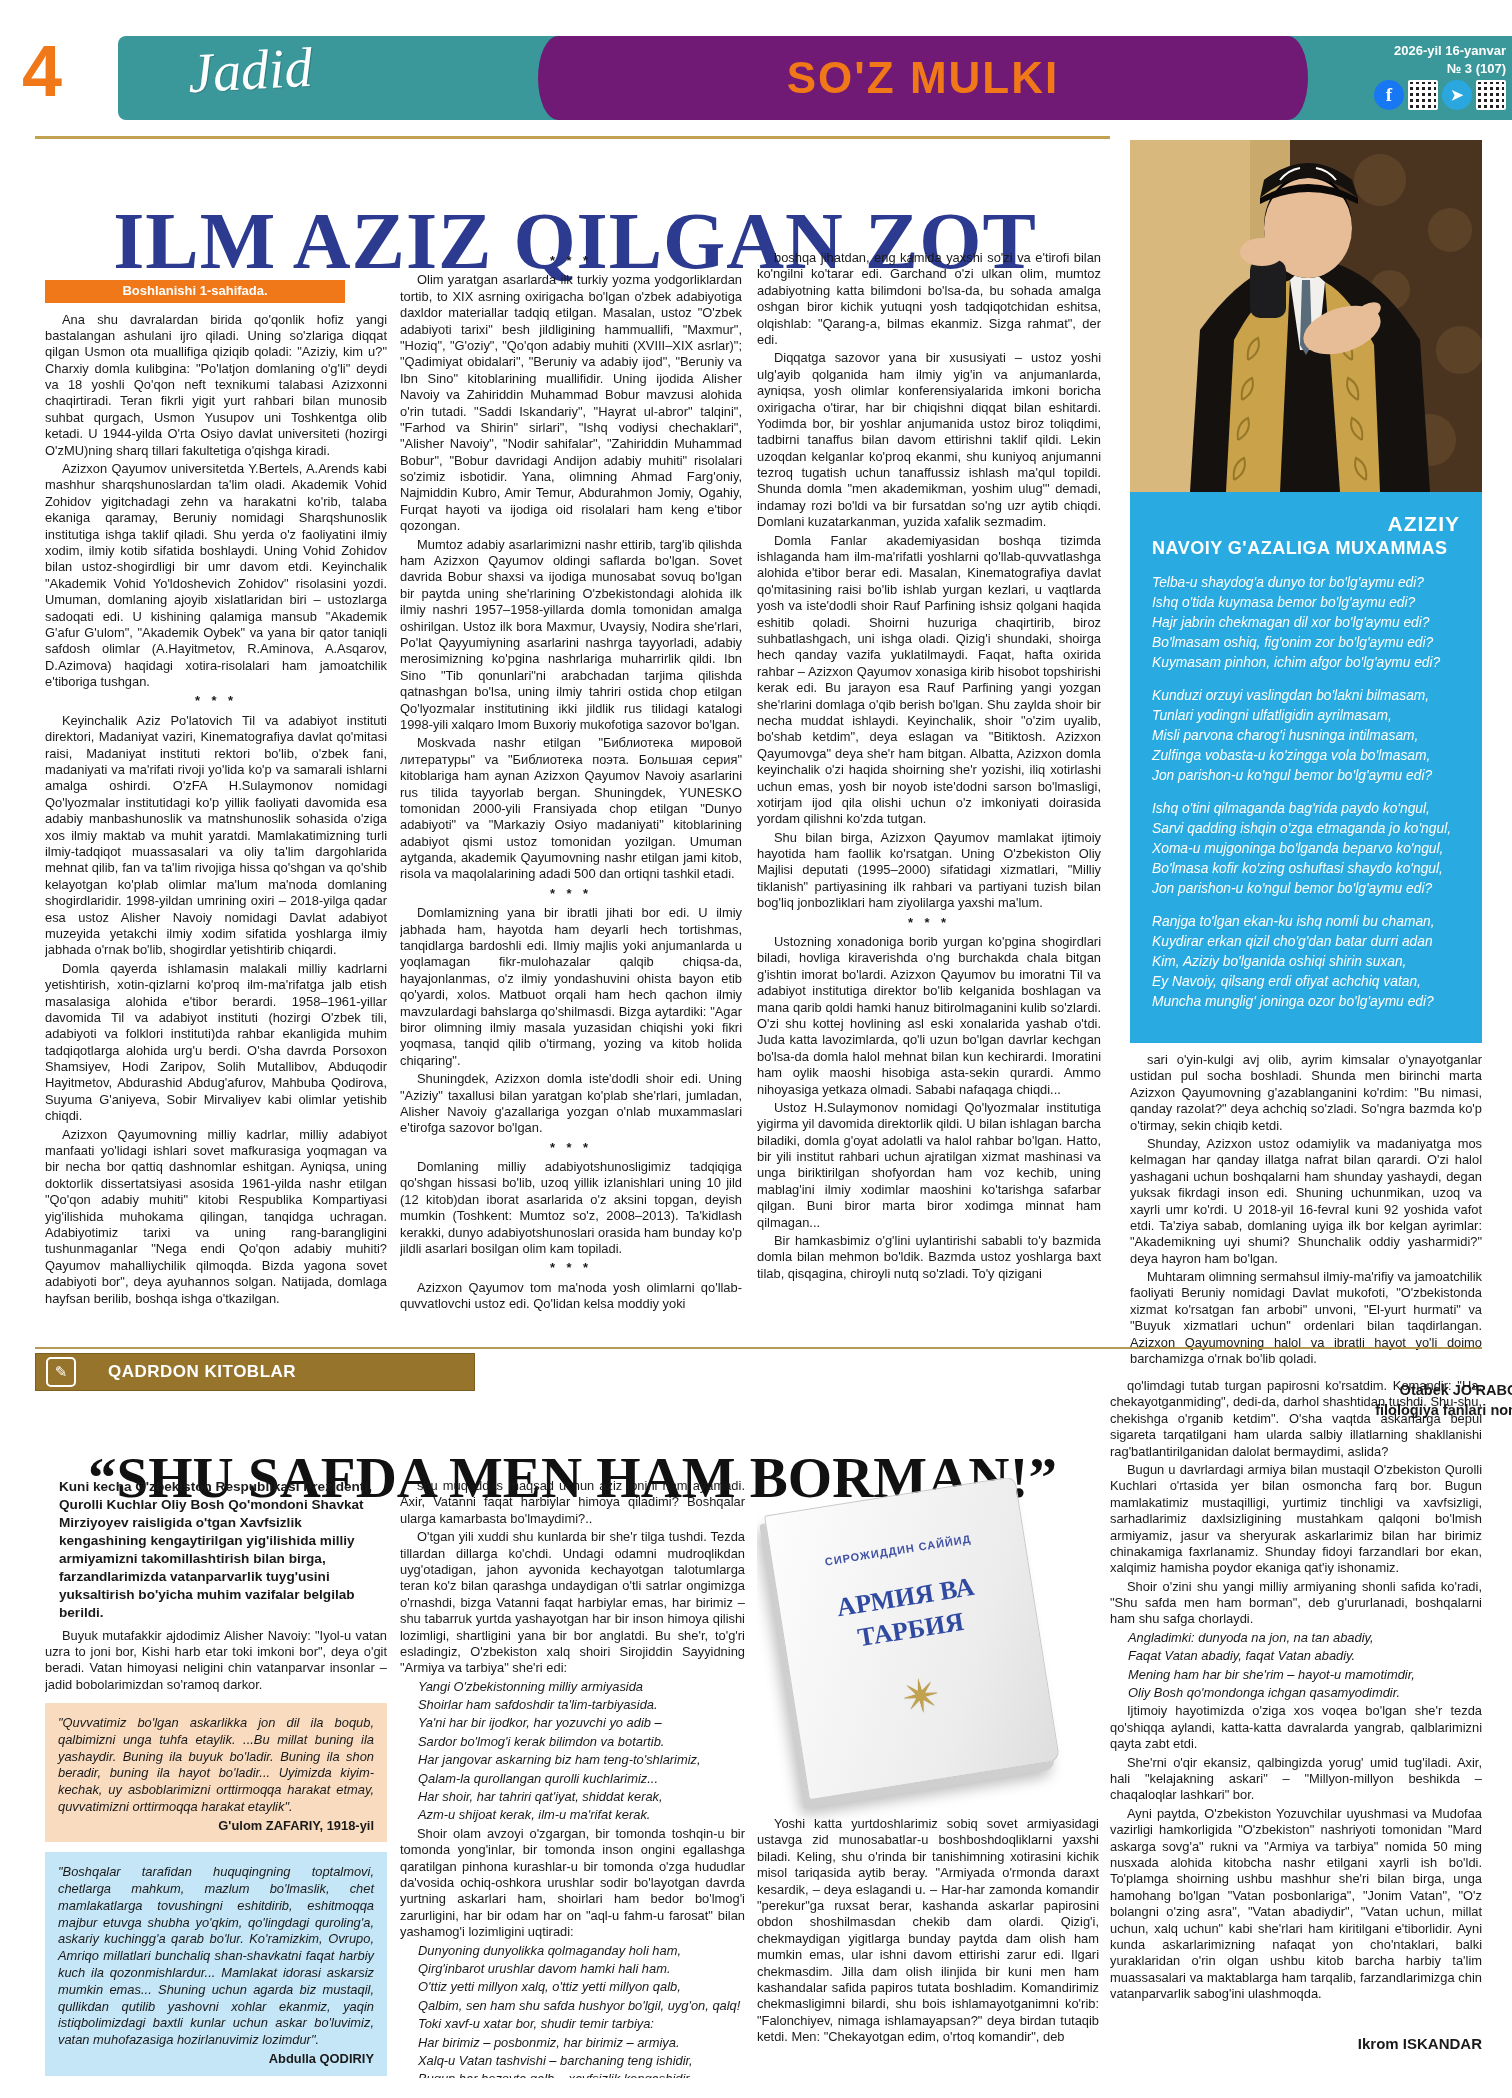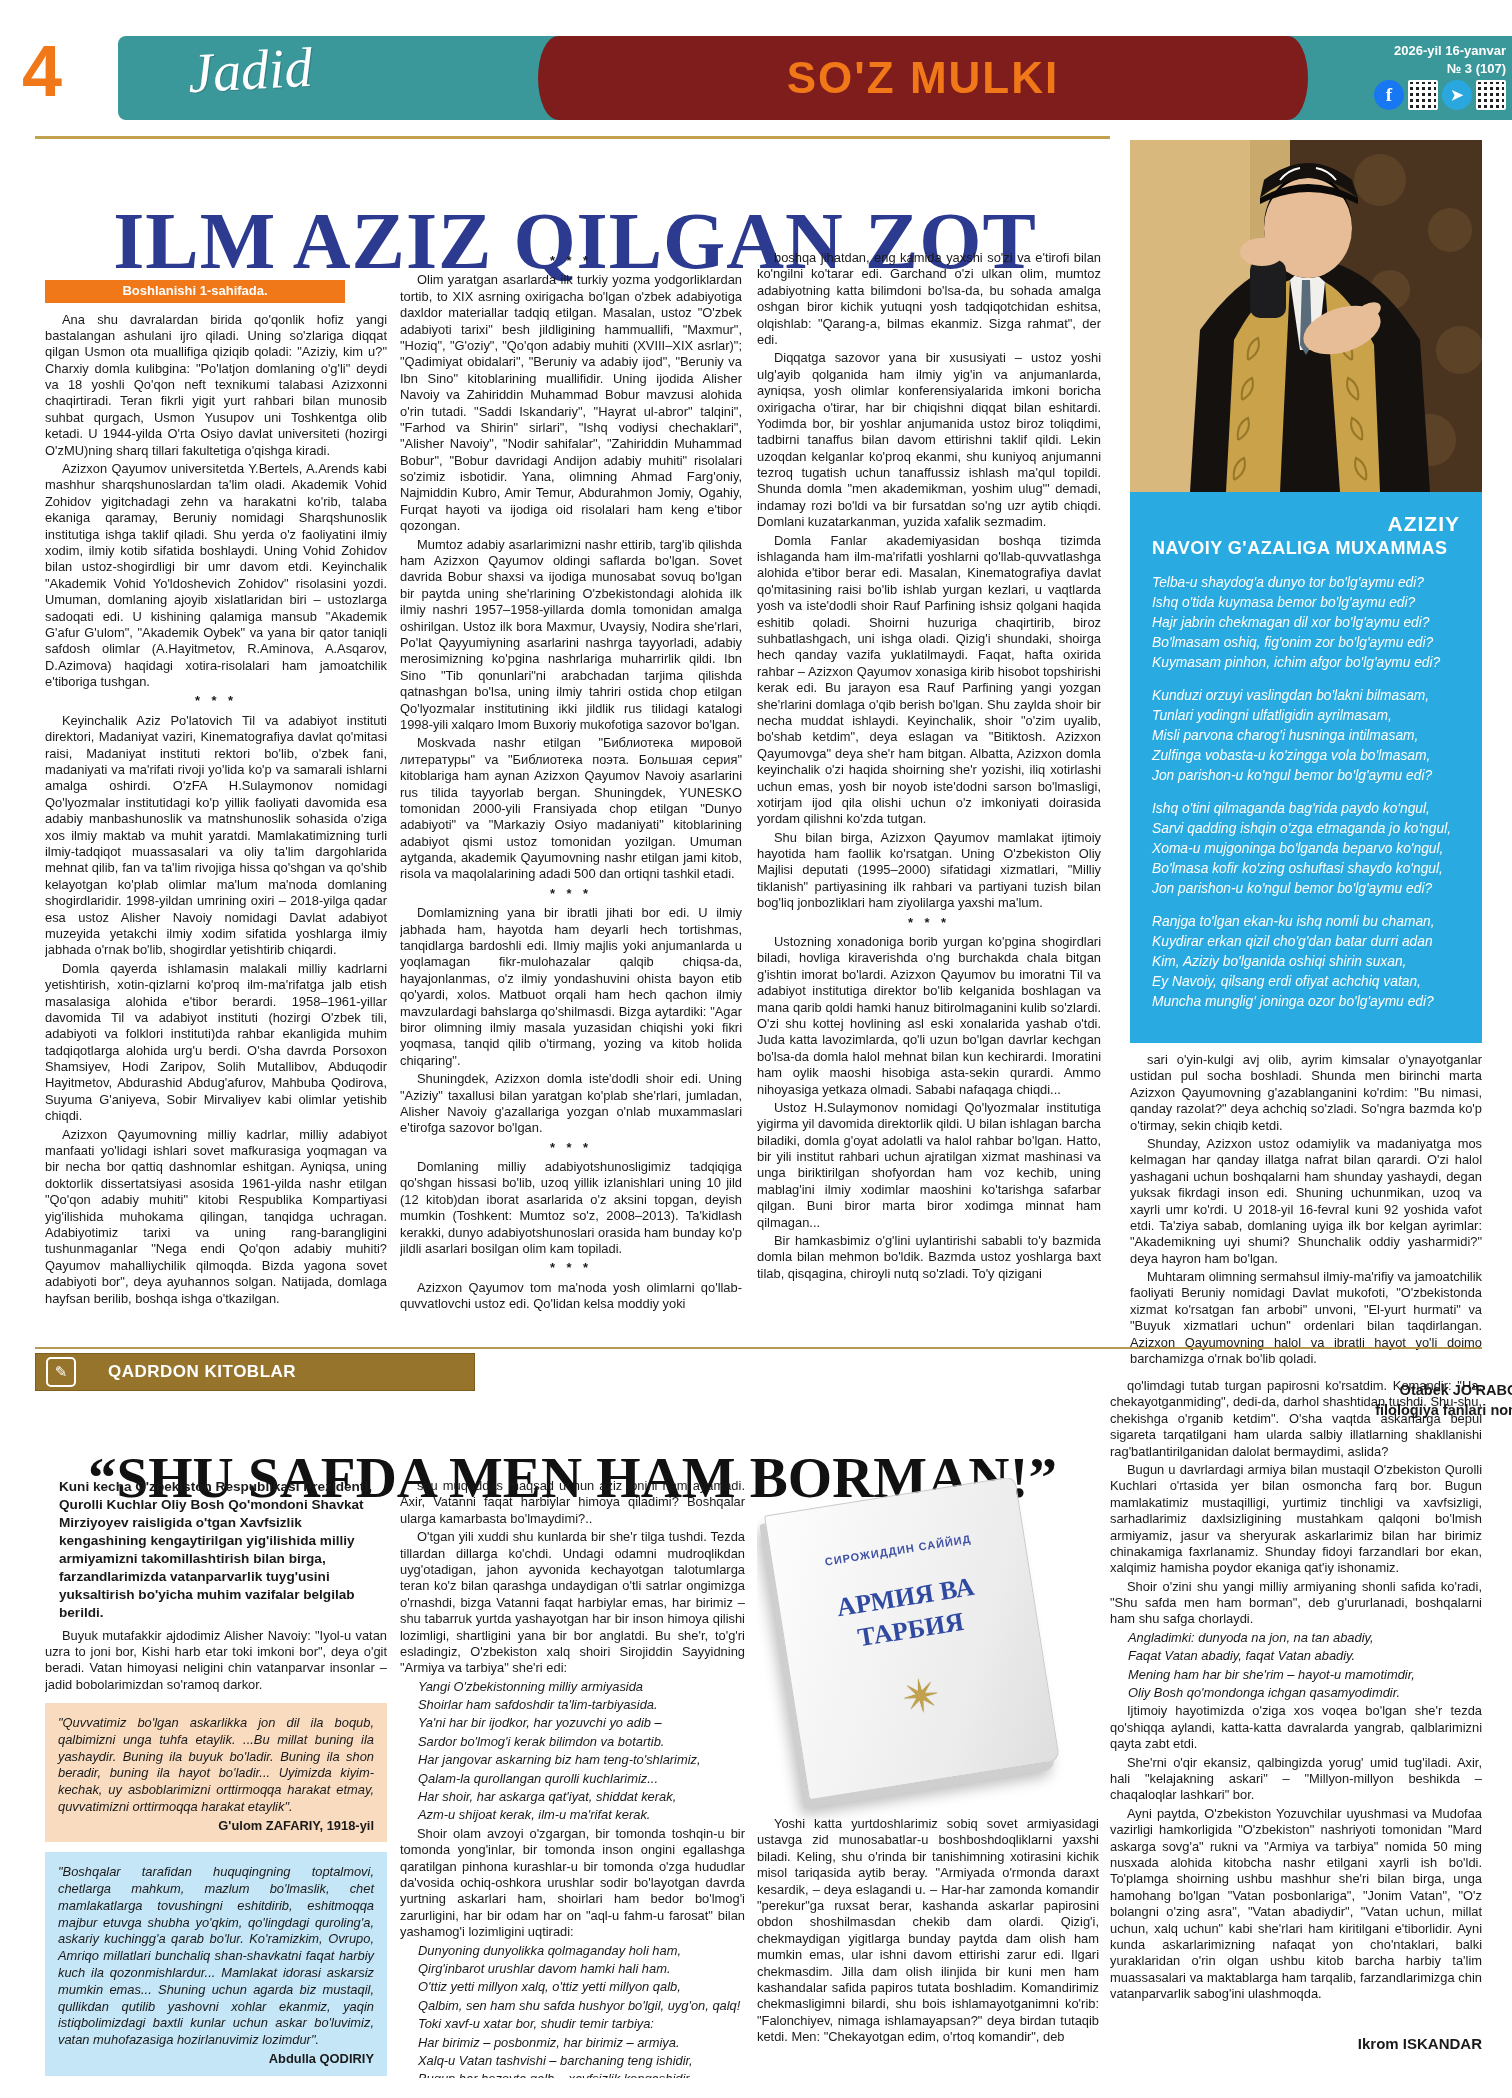--- a/index.html
+++ b/index.html
@@ -4,21 +4,21 @@
 <style>
   html,body{margin:0;padding:0;background:#e8e8e8;}
   .page{position:relative;width:1512px;height:2098px;background:#fff;margin:0 auto;overflow:hidden;
         font-family:"Liberation Sans",sans-serif;color:#1a1a1a;}
   
   .masthead{position:absolute;left:0;top:36px;width:1512px;height:84px;}
   .pagenum{position:absolute;left:22px;top:-6px;font:bold 72px "Liberation Sans",sans-serif;color:#f07818;}
   .band{position:absolute;left:118px;top:0;width:1394px;height:84px;background:#3a989b;border-radius:8px 0 0 8px;}
   .logo{position:absolute;left:70px;top:2px;color:#fff;font:italic 56px "Liberation Serif",serif;
         transform:rotate(-3deg);text-shadow:1px 1px 0 rgba(0,0,0,.15);}
-  .section-panel{position:absolute;left:420px;top:0;width:770px;height:84px;background:#7f1d1d;
+  .section-panel{position:absolute;left:420px;top:0;width:770px;height:84px;background:#701a75;
         border-radius:40px 40px 40px 40px / 84px 84px 84px 84px;display:flex;align-items:center;justify-content:center;}
   .section-panel span{font:bold 44px "Liberation Sans",sans-serif;color:#f07818;letter-spacing:2px;}
   .issue{position:absolute;right:6px;top:6px;width:190px;text-align:right;color:#fff;font:bold 13px "Liberation Sans",sans-serif;line-height:1.4;}
   .icons{position:absolute;right:6px;top:44px;display:flex;gap:4px;justify-content:flex-end;width:190px;}
   .ic{width:30px;height:30px;border-radius:50%;display:flex;align-items:center;justify-content:center;
       font:bold 19px "Liberation Serif",serif;color:#fff;}
   .fb{background:#1877f2;}
   .tg{background:#2aa7df;font-size:15px;}
   .qr{width:30px;height:30px;border-radius:2px;background:
       repeating-linear-gradient(0deg,#111 0 3px,#fff 3px 6px),
@@ -257,21 +257,21 @@
 
   <div class="col b2">
       <div class="para p">shu muqaddas maqsad uchun aziz jonini ham ayamadi. Axir, Vatanni faqat harbiylar himoya qiladimi? Boshqalar ularga kamarbasta bo'lmaydimi?..</div>
       <div class="para p">O'tgan yili xuddi shu kunlarda bir she'r tilga tushdi. Tezda tillardan dillarga ko'chdi. Undagi odamni mudroqlikdan uyg'otadigan, jahon ayvonida kechayotgan talotumlarga teran ko'z bilan qarashga undaydigan o'tli satrlar ongimizga o'rnashdi, bizga Vatanni faqat harbiylar emas, har birimiz – shu tabarruk yurtda yashayotgan har bir inson himoya qilishi lozimligi, shartligini yana bir bor anglatdi. Bu she'r, to'g'ri esladingiz, O'zbekiston xalq shoiri Sirojiddin Sayyidning "Armiya va tarbiya" she'ri edi:</div>
       <div class="para verse">Yangi O'zbekistonning milliy armiyasida</div>
       <div class="para verse">Shoirlar ham safdoshdir ta'lim-tarbiyasida.</div>
       <div class="para verse">Ya'ni har bir ijodkor, har yozuvchi yo adib –</div>
       <div class="para verse">Sardor bo'lmog'i kerak bilimdon va botartib.</div>
       <div class="para verse">Har jangovar askarning biz ham teng-to'shlarimiz,</div>
       <div class="para verse">Qalam-la qurollangan qurolli kuchlarimiz...</div>
-      <div class="para verse">Har shoir, har askarga qat'iyat, shiddat kerak,</div>
+      <div class="para verse">Har shoir, har tahriri qat'iyat, shiddat kerak,</div>
       <div class="para verse">Azm-u shijoat kerak, ilm-u ma'rifat kerak.</div>
       <div class="para p">Shoir olam avzoyi o'zgargan, bir tomonda toshqin-u bir tomonda yong'inlar, bir tomonda inson ongini egallashga qaratilgan pinhona kurashlar-u bir tomonda o'zga hududlar da'vosida ochiq-oshkora urushlar sodir bo'layotgan davrda yurtning askarlari ham, shoirlari ham bedor bo'lmog'i zarurligini, har bir odam har on "aql-u fahm-u farosat" bilan yashamog'i lozimligini uqtiradi:</div>
       <div class="para verse">Dunyoning dunyolikka qolmaganday holi ham,</div>
       <div class="para verse">Qirg'inbarot urushlar davom hamki hali ham.</div>
       <div class="para verse">O'ttiz yetti millyon xalq, o'ttiz yetti millyon qalb,</div>
       <div class="para verse">Qalbim, sen ham shu safda hushyor bo'lgil, uyg'on, qalq!</div>
       <div class="para verse">Toki xavf-u xatar bor, shudir temir tarbiya:</div>
       <div class="para verse">Har birimiz – posbonmiz, har birimiz – armiya.</div>
       <div class="para verse">Xalq-u Vatan tashvishi – barchaning teng ishidir,</div>
       <div class="para verse">Bugun har bezovta qalb – xavfsizlik kengashidir.</div>

